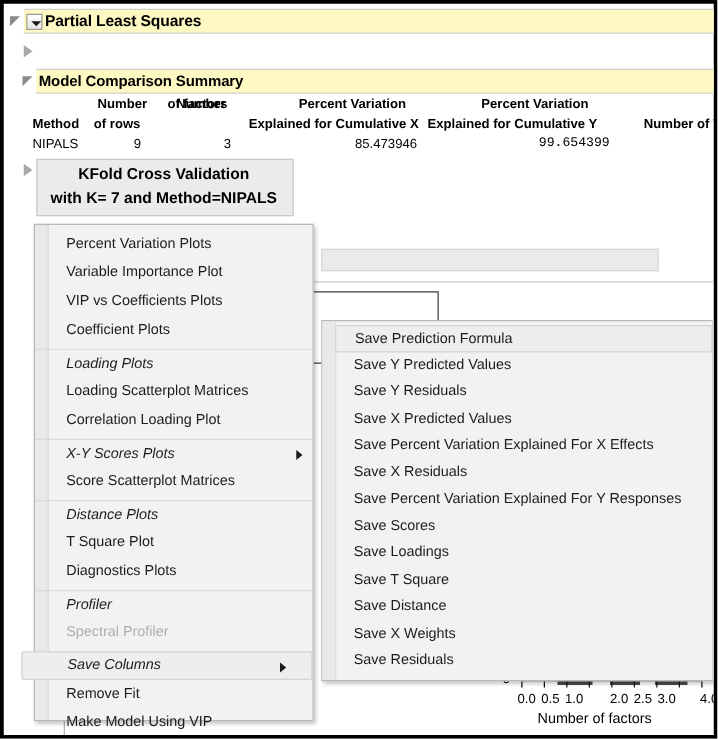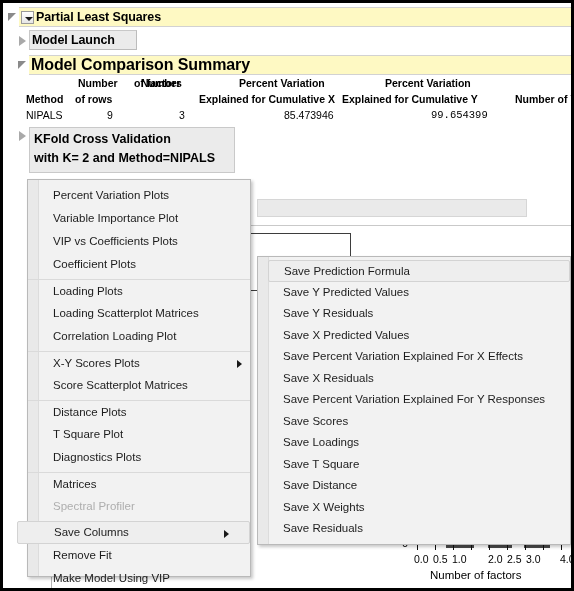--- a/index.html
+++ b/index.html
@@ -253,20 +253,21 @@
     line-height: 23px;
     padding-left: 25px;
     padding-right: 16px;
     white-space: nowrap;
     box-sizing: border-box;
   }
   .mi.sep-before {
     border-top: 1px solid #dadada;
     margin-top: 3px;
     padding-top: 0;
+    font-style: italic;
   }
   .mi.dim { color: #aeaeae; }
   .mi.sel {
     background: #eeeeee;
     border: 1px solid #d3d3d3;
     border-radius: 2px;
     height: 23px;
     line-height: 21px;
   }
   .mi.sel-wide {
@@ -302,29 +303,26 @@
   <div class="outline-row" style="left:4px; top:4px; width:566px;">
     <span class="tri tri-open"></span>
     <div class="banner-wide" style="flex:1;">
       <span class="popbtn"></span>
       <span class="outline-title">Partial Least Squares</span>
     </div>
   </div>
 
   <div class="outline-row" style="left:14px; top:27px; width:120px;">
     <span class="tri tri-closed"></span>
-    <div class="banner" style="flex:1;">
-      <span class="outline-title">Model Launch</span>
-    </div>
   </div>
 
   <div class="outline-row" style="left:14px; top:52px; width:556px;">
     <span class="tri tri-open"></span>
     <div class="banner-wide" style="flex:1;">
-      <span class="outline-title" style="font-size:16px;">Model Comparison Summary</span>
+      <span class="outline-title" style="font-size:12px;">Model Comparison Summary</span>
     </div>
   </div>
 
   <div id="mc-table">
     <div class="cell hdr" style="left:75px; top:0px;">Number</div>
     <div class="cell hdr" style="left:138px; top:0px;">Number</div>
     <div class="cell hdr" style="left:236px; top:0px;">Percent Variation</div>
     <div class="cell hdr" style="left:382px; top:0px;">Percent Variation</div>
 
     <div class="cell hdr" style="left:23px; top:16px;">Method</div>
@@ -336,23 +334,23 @@
 
     <div class="cell" style="left:23px; top:32px;">NIPALS</div>
     <div class="cell" style="left:104px; top:32px;">9</div>
     <div class="cell" style="left:176px; top:32px;">3</div>
     <div class="cell" style="left:281px; top:32px;">85.473946</div>
     <div class="cell" style="left:428px; top:32px;font-family:Liberation Mono, monospace;">99.654399</div>
   </div>
 
   <div class="outline-row" style="left:14px; top:124px; width:218px; height:46px;">
     <span class="tri tri-closed" style="align-self:flex-start; margin-top:3px;"></span>
-    <div class="banner-box" style="flex:1; height:100%;">
+    <div class="banner-box" style="flex:1; height:100%;text-align:center;">
       <div class="line">KFold Cross Validation</div>
-      <div class="line">with K= 2 and Method=NIPALS</div>
+      <div class="line">with K= 7 and Method=NIPALS</div>
     </div>
   </div>
 
 
   <div id="plot-area">
     <div id="plot-vline"></div>
     <div id="plot-strip"></div>
     <div id="plot-hline"></div>
     <div class="white-panel" id="panel-a">
       <svg id="marker-line" viewBox="0 0 24 14">
@@ -411,21 +409,21 @@
       <div class="mi sep-before">
         <span>X-Y Scores Plots</span>
         <span class="sub-arrow"></span>
       </div>
       <div class="mi">Score Scatterplot Matrices</div>
 
       <div class="mi sep-before">Distance Plots</div>
       <div class="mi">T Square Plot</div>
       <div class="mi">Diagnostics Plots</div>
 
-      <div class="mi sep-before">Matrices</div>
+      <div class="mi sep-before">Profiler</div>
       <div class="mi dim">Spectral Profiler</div>
 
       <div class="mi sel sel-wide sep-before">
         <span>Save Columns</span>
         <span class="sub-arrow" style="right:20px;"></span>
       </div>
       <div class="mi">Remove Fit</div>
       <div class="mi">Make Model Using VIP</div>
     </div>
   </div>

